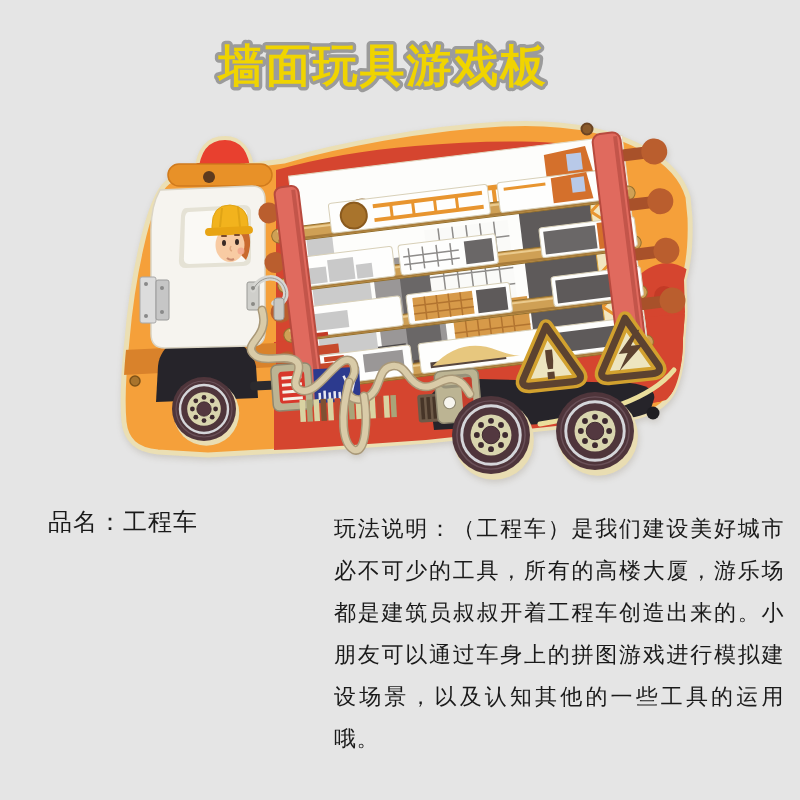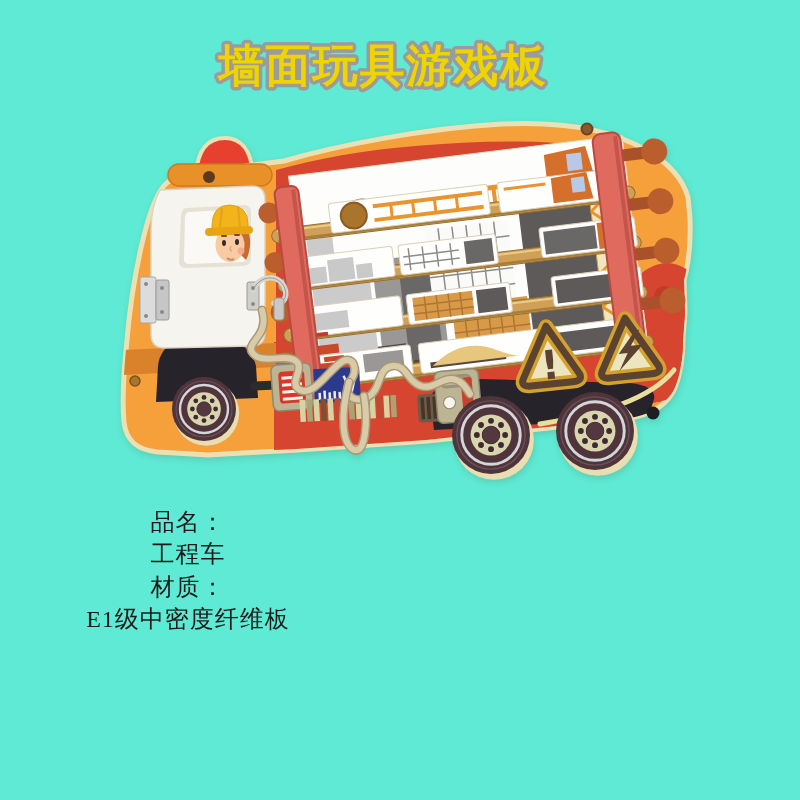--- a/index.html
+++ b/index.html
@@ -5,30 +5,30 @@
   :root{
     --color-title_fill:#F0D400; --color-title_outline:#9B9B9B; --color-text_black:#1A1A1A;
     --color-cab_orange:#F5A03A; --color-body_red:#D5452F; --color-dark_orange:#D9822B;
     --color-board_edge:#EBDFB4; --color-rail_tan:#CFA055; --color-bar_red:#E06A5E;
     --color-peg_brown:#BA5E2E; --color-tire:#4F353B; --color-hub:#D9D5AE;
     --color-arch_black:#26242A; --color-scaffold_orange:#E8952F; --color-sand:#E7C77E;
     --color-sign_gold:#D2A12E; --color-sign_brown:#5C4230; --color-sign_cream:#EDE5C0;
     --color-rope:#D9CBA8; --color-navy:#2C3A8E; --color-helmet:#F2B31D; --color-beacon_red:#E8402F;
   }
   html,body{margin:0;padding:0;background:#fff;}
-  .canvas{position:relative;width:800px;height:800px;background:#5eead4;overflow:hidden;
+  .canvas{position:relative;width:800px;height:800px;background:#e5e5e5;overflow:hidden;
           font-family:"Liberation Serif","DejaVu Serif",serif;color:var(--color-text_black);}
   .title-svg{position:absolute;left:0;top:26px;width:800px;height:76px;}
   .title-text{fill:var(--color-title_fill);stroke:var(--color-title_outline);stroke-width:7px;
               paint-order:stroke;stroke-linejoin:round;font-family:"Liberation Serif","DejaVu Serif",serif;
               font-weight:bold;font-size:45px;letter-spacing:2px;}
   .truck{position:absolute;left:0;top:100px;width:800px;height:390px;
          filter:drop-shadow(1px 3px 3px rgba(80,60,30,.16));}
   .product-info{position:absolute;left:48px;top:506px;width:280px;font-size:24px;letter-spacing:1px;}
-  .product-info .row{height:65px;display:flex;align-items:center;white-space:nowrap;flex-direction:column;}
+  .product-info .row{height:65px;display:flex;align-items:flex-start;white-space:nowrap;}
   .instructions{position:absolute;left:334px;top:508px;width:450px;font-size:22px;
                 line-height:42px;letter-spacing:0.6px;text-align:justify;}
   .instructions p{margin:0;}
   
   .c-cab{fill:var(--color-cab_orange);} .c-red{fill:var(--color-body_red);}
   .c-band{fill:var(--color-dark_orange);} .edge{stroke:var(--color-board_edge);}
   .c-rail{fill:var(--color-rail_tan);} .c-bar{fill:var(--color-bar_red);}
   .c-peg{fill:var(--color-peg_brown);} .c-tire{fill:var(--color-tire);}
   .c-hub{fill:var(--color-hub);} .c-arch{fill:var(--color-arch_black);}
   .c-sign-cream{fill:var(--color-sign_cream);} .s-gold{stroke:var(--color-sign_gold);}
@@ -356,20 +356,21 @@
     <circle cx="587" cy="29" r="5.5" fill="#8A5A2A" stroke="#6B4423" stroke-width="2"></circle>
     <circle cx="135" cy="281" r="5" fill="#A9742C" stroke="#7E5318" stroke-width="1.5"></circle>
     <circle cx="653" cy="313" r="6.5" fill="#1E1D22"></circle>
   </svg>
 
   <div class="product-info">
     <div class="row">
       <span>品名：</span>
         <span>工程车</span>
     </div>
-    <div class="row">
-      <span>材质：</span>
-        <span>E1级中密度纤维板</span>
-    </div>
   </div>
 
+  <div class="instructions">
+    <p>
+      <span>玩法说明：</span><span>（工程车）是我们建设美好城市必不可少的工具，所有的高楼大厦，游乐场都是建筑员叔叔开着工程车创造出来的。小朋友可以通过车身上的拼图游戏进行模拟建设场景，以及认知其他的一些工具的运用哦。</span>
+    </p>
+  </div>
 
 </div>
 
 </body></html>

